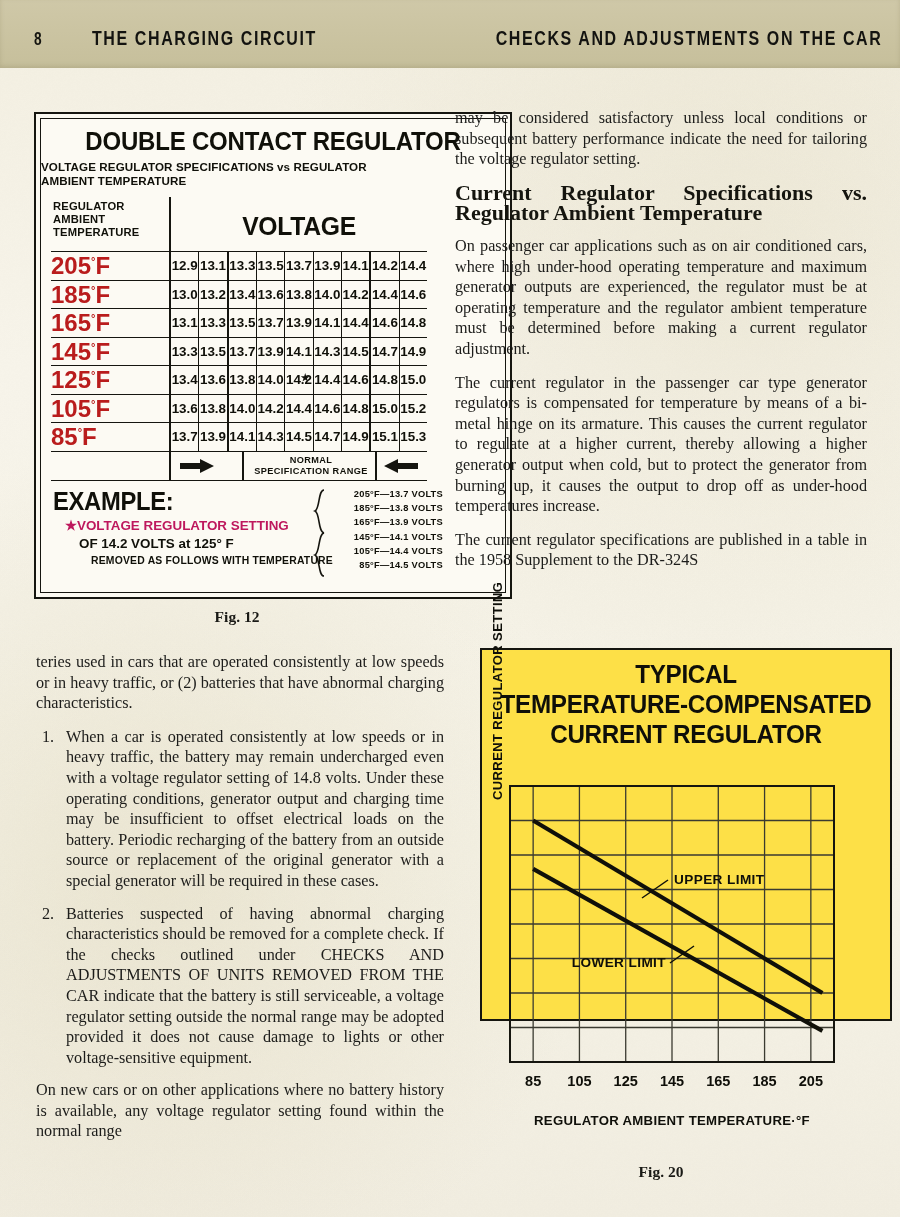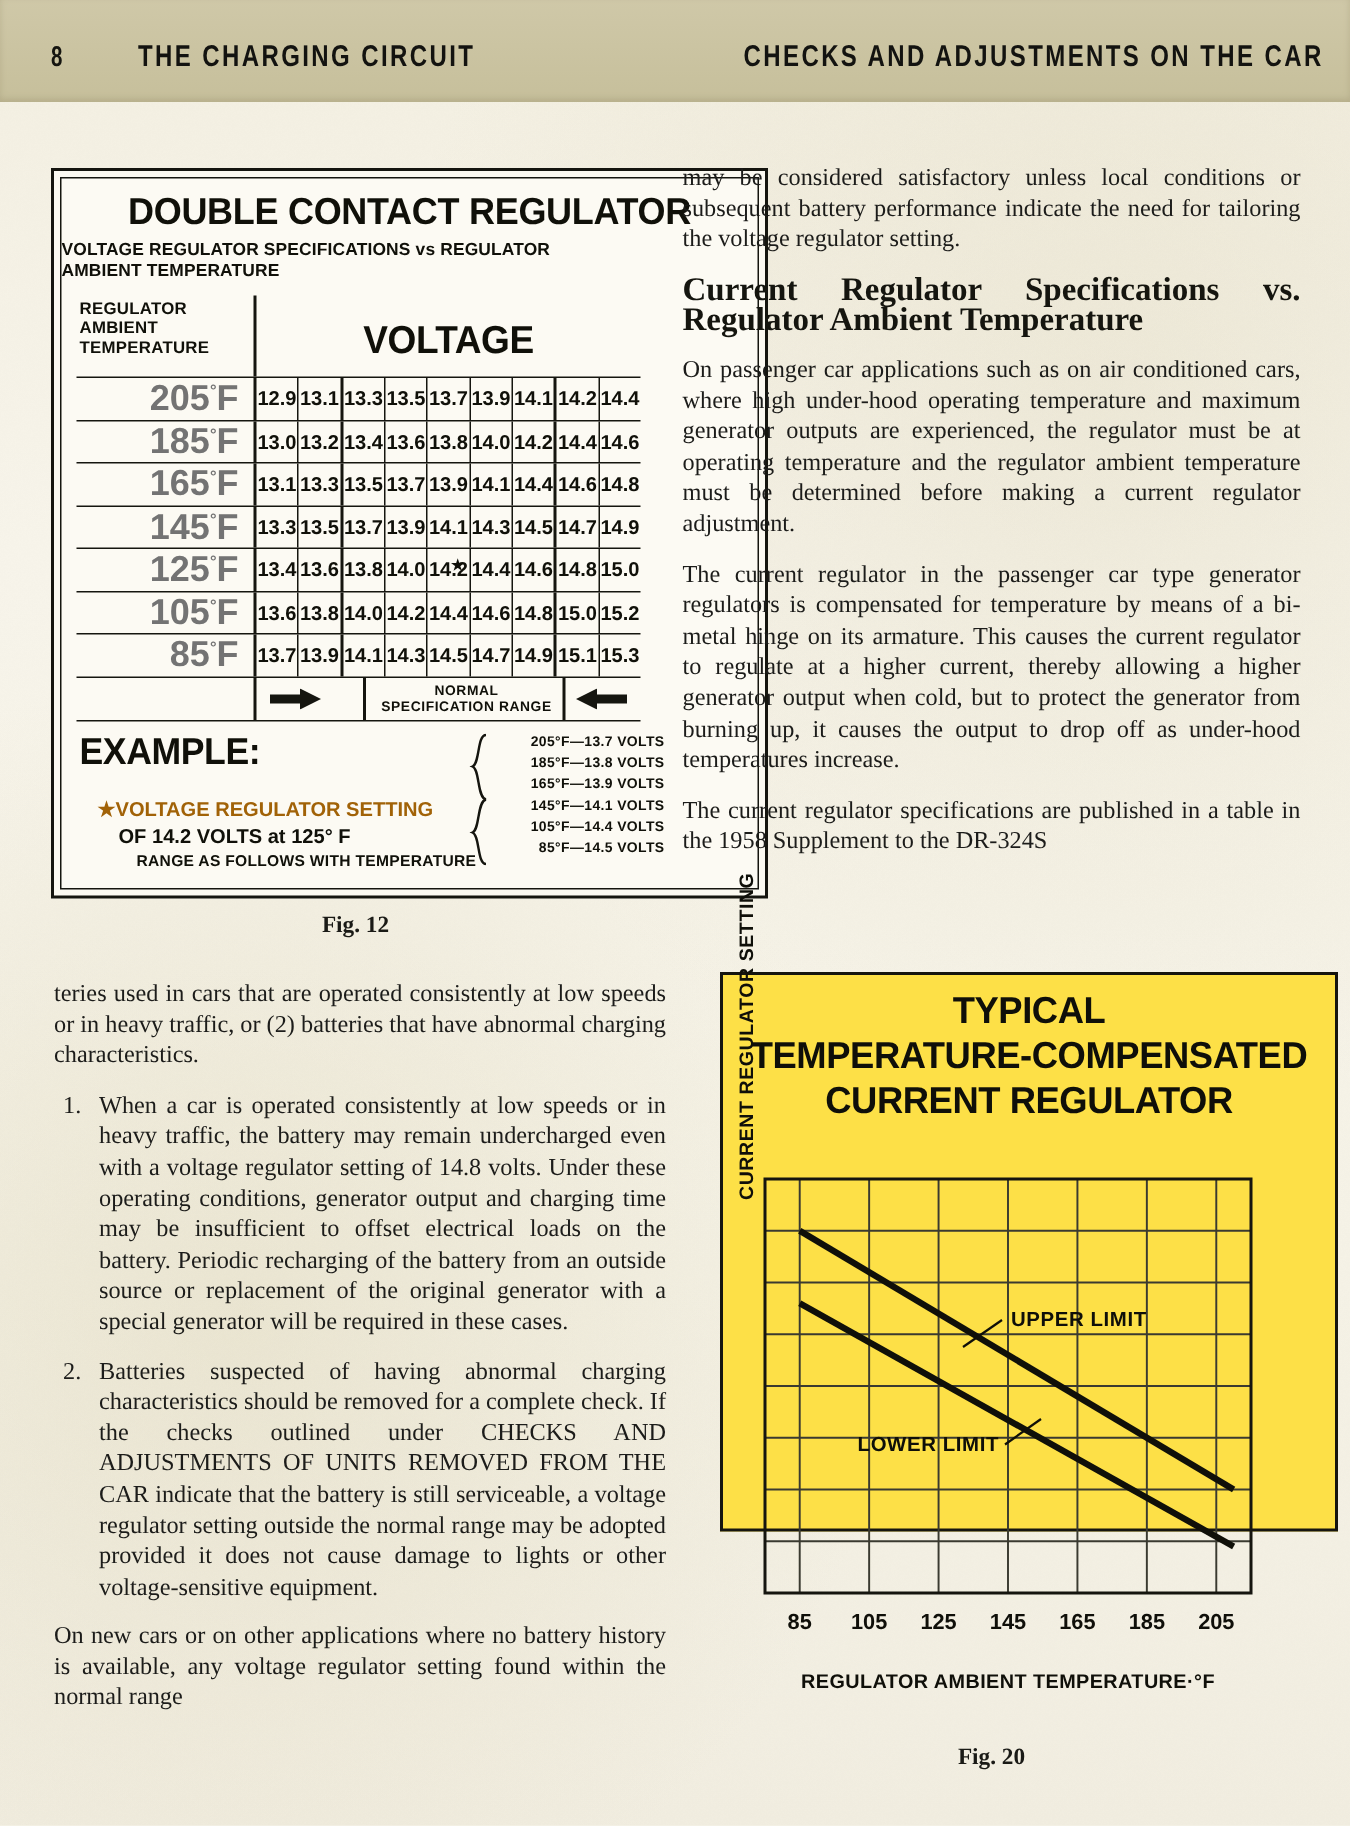--- a/index.html
+++ b/index.html
@@ -208,27 +208,27 @@
   .vt-row {
     position: relative;
     height: 27.5px;
     border-top: 1.6px solid #15150f;
     display: flex;
   }
   .vt-row:last-child { border-bottom: 1.6px solid #15150f; }
   .vt-temp {
     width: 118px;
     box-sizing: border-box;
-    text-align: right;
+    text-align: left;
     padding-right: 10px;
     font-family: "Liberation Sans", sans-serif;
     font-weight: bold;
     font-size: 24px;
     line-height: 27px;
-    color: #737373;
+    color: #b91c1c;
     transform-origin: right center;
   }
   .vt-temp sup {
     font-size: 11px;
     vertical-align: super;
     line-height: 0;
   }
   .vt-cells {
     display: flex;
     flex: 1;
@@ -304,23 +304,23 @@
     font-size: 25px;
     letter-spacing: -0.3px;
     color: #101009;
     transform: scaleX(.95);
     transform-origin: left center;
   }
   .ex-l1 {
     font-family: "Liberation Sans", sans-serif;
     font-weight: bold;
     font-size: 13.4px;
-    margin-top: 16px;
+    margin-top: 2px;
     padding-left: 12px;
-    color: #a16207;
+    color: #be185d;
   }
   .ex-l2 {
     font-family: "Liberation Sans", sans-serif;
     font-weight: bold;
     font-size: 13.4px;
     margin-top: 3px;
     padding-left: 26px;
     color: #101009;
   }
   .ex-l3 {
@@ -564,21 +564,21 @@
             <span>SPECIFICATION RANGE</span>
           </div>
         </div>
       </div>
     </div>
 
     <div class="f12-example">
       <div class="ex-title">EXAMPLE:</div>
       <div class="ex-l1">★VOLTAGE REGULATOR SETTING</div>
       <div class="ex-l2">OF 14.2 VOLTS at 125° F</div>
-      <div class="ex-l3">RANGE AS FOLLOWS WITH TEMPERATURE</div>
+      <div class="ex-l3">REMOVED AS FOLLOWS WITH TEMPERATURE</div>
       <svg class="ex-brace" viewBox="0 0 12 88" preserveAspectRatio="none">
         <path d="M11 1 C5 1 7 20 2 22 C7 24 5 43 11 44 C5 45 7 64 2 66 C7 68 5 87 11 87" fill="none" stroke="#15150f" stroke-width="1.6"></path>
       </svg>
       <div class="ex-list" id="ex-list">
           <div class="eli">205°F—13.7 VOLTS</div>
           <div class="eli">185°F—13.8 VOLTS</div>
           <div class="eli">165°F—13.9 VOLTS</div>
           <div class="eli">145°F—14.1 VOLTS</div>
           <div class="eli">105°F—14.4 VOLTS</div>
           <div class="eli">85°F—14.5 VOLTS</div>

